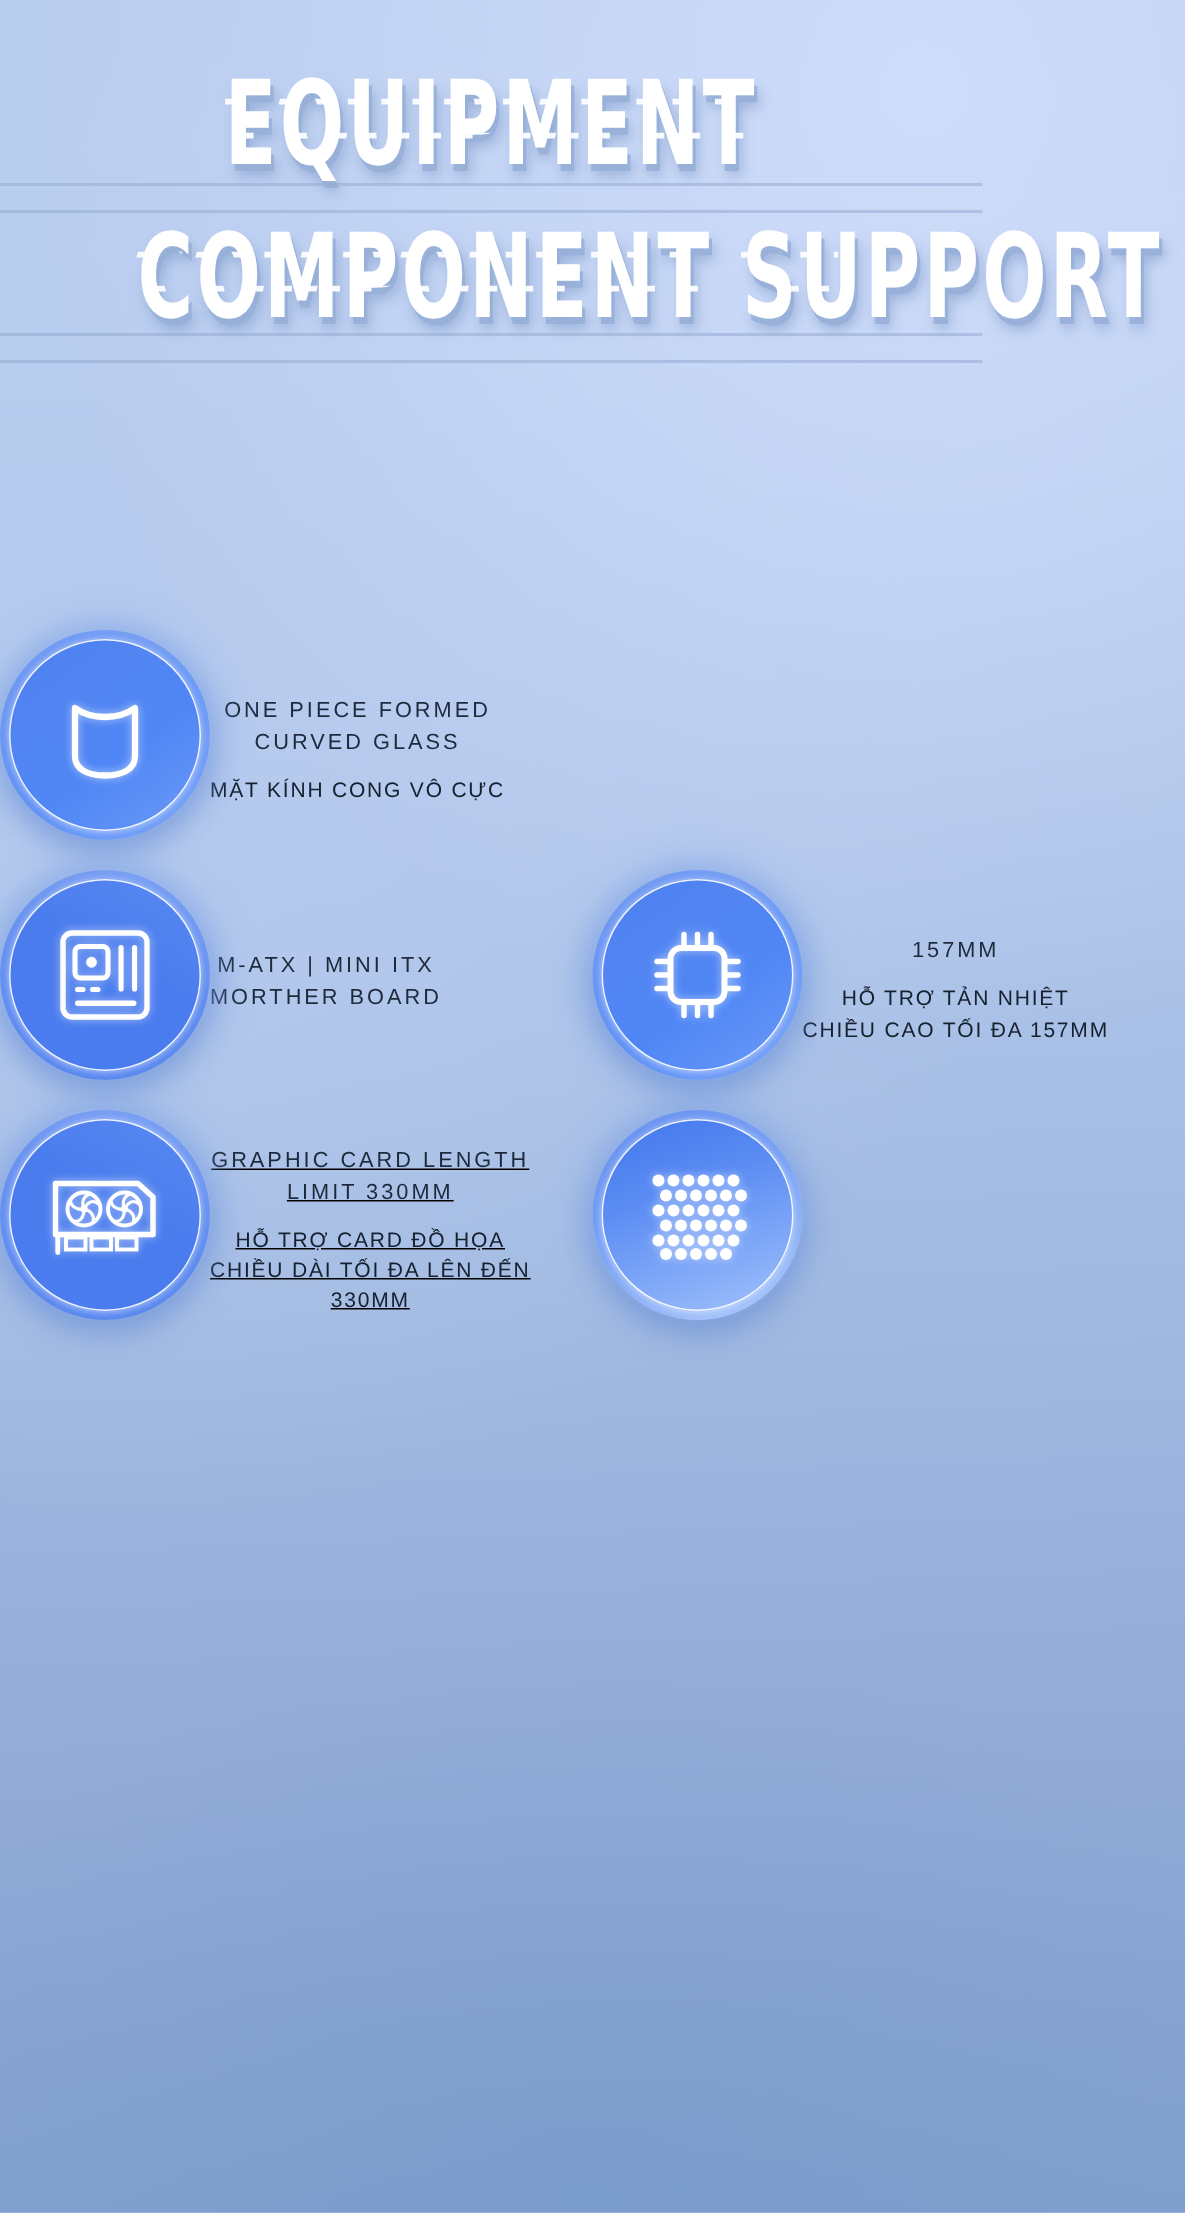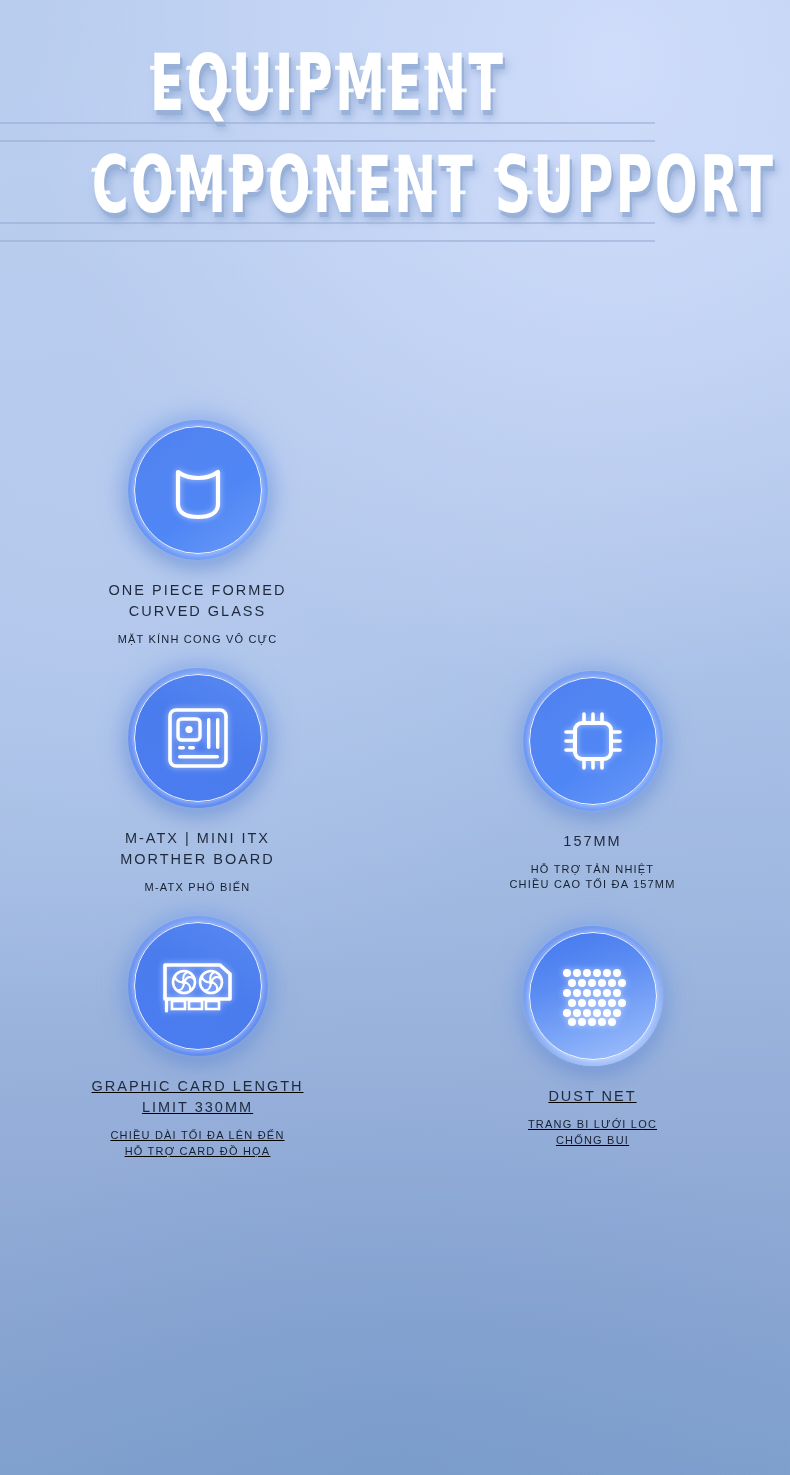--- a/index.html
+++ b/index.html
@@ -108,21 +108,21 @@
     z-index: 2;
   }
   .row {
     display: flex;
     width: 790px;
   }
   .row + .row { margin-top: 10px; align-items: center; }
   .cell {
     width: 395px;
     display: flex;
-    flex-direction: column;
+    flex-direction: row;
     align-items: center;
   }
 
   
   .badge {
     position: relative;
     width: 140px;
     height: 140px;
     border-radius: 50%;
     background: linear-gradient(145deg, #4a7ef0 0%, #5285f2 30%, #4f86f5 58%, #6e9cf8 100%);
@@ -158,21 +158,21 @@
   .en {
     color: #1e2a3c;
     font-size: 14.5px;
     letter-spacing: 2.0px;
     line-height: 1.45;
     text-transform: uppercase;
     font-weight: 400;
   }
   .vi {
     color: #16202f;
-    font-size: 11px;
+    font-size: 14px;
     letter-spacing: 1.2px;
     line-height: 1.45;
     text-transform: uppercase;
     margin-top: 10px;
     font-weight: 400;
   }
   .en div, .vi div { white-space: nowrap; }
 </style>
 </head>
 <body>
@@ -226,21 +226,20 @@
           <rect x="23" y="41" width="7" height="3.4" rx="1.7" fill="#ffffff"></rect>
           <rect x="13" y="50" width="41" height="3.6" rx="1.8" fill="#ffffff"></rect>
         </svg>
       </div>
       <div class="caption">
         <div class="en">
           <div>M-ATX | MINI ITX</div>
           <div>MORTHER BOARD</div>
         </div>
         <div class="vi">
-          <div>M-ATX PHỔ BIẾN</div>
         </div>
       </div>
     </div>
 
     <div class="cell">
       <div class="badge">
         <svg width="70" height="70" viewBox="0 0 70 70" fill="none">
           <rect x="17" y="17" width="36" height="36" rx="7" stroke="#ffffff" stroke-width="4" fill="none"></rect>
           <g stroke="#ffffff" stroke-width="3.6" stroke-linecap="round">
             <line x1="26" y1="8" x2="26" y2="16"></line>
@@ -300,22 +299,23 @@
           <rect x="29" y="46" width="13" height="8" stroke="#ffffff" stroke-width="2.6" fill="none"></rect>
           <rect x="46" y="46" width="13" height="8" stroke="#ffffff" stroke-width="2.6" fill="none"></rect>
         </svg>
       </div>
       <div class="caption">
         <div class="en">
           <div>GRAPHIC CARD LENGTH</div>
           <div>LIMIT 330MM</div>
         </div>
         <div class="vi">
+          <div>HỖ TRỢ CARD ĐỒ HỌA</div>
           <div>CHIỀU DÀI TỐI ĐA LÊN ĐẾN</div>
-          <div>HỖ TRỢ CARD ĐỒ HỌA</div>
+          <div>330MM</div>
         </div>
       </div>
     </div>
 
     <div class="cell">
       <div class="badge alt">
         <svg width="72" height="66" viewBox="0 0 72 66" fill="none">
           <g fill="#ffffff">
 
             <circle cx="10" cy="10" r="4"></circle>
@@ -354,26 +354,17 @@
               <circle cx="60" cy="50" r="4"></circle>
 
             <circle cx="15" cy="59" r="4"></circle>
               <circle cx="25" cy="59" r="4"></circle>
               <circle cx="35" cy="59" r="4"></circle>
             <circle cx="45" cy="59" r="4"></circle>
               <circle cx="55" cy="59" r="4"></circle>
           </g>
         </svg>
       </div>
-      <div class="caption">
-        <div class="en">
-          <div>DUST NET</div>
-        </div>
-        <div class="vi">
-          <div>TRANG BỊ LƯỚI LỌC</div>
-          <div>CHỐNG BỤI</div>
-        </div>
-      </div>
     </div>
 
   </div>
 
 </div>
 
 </body></html>

